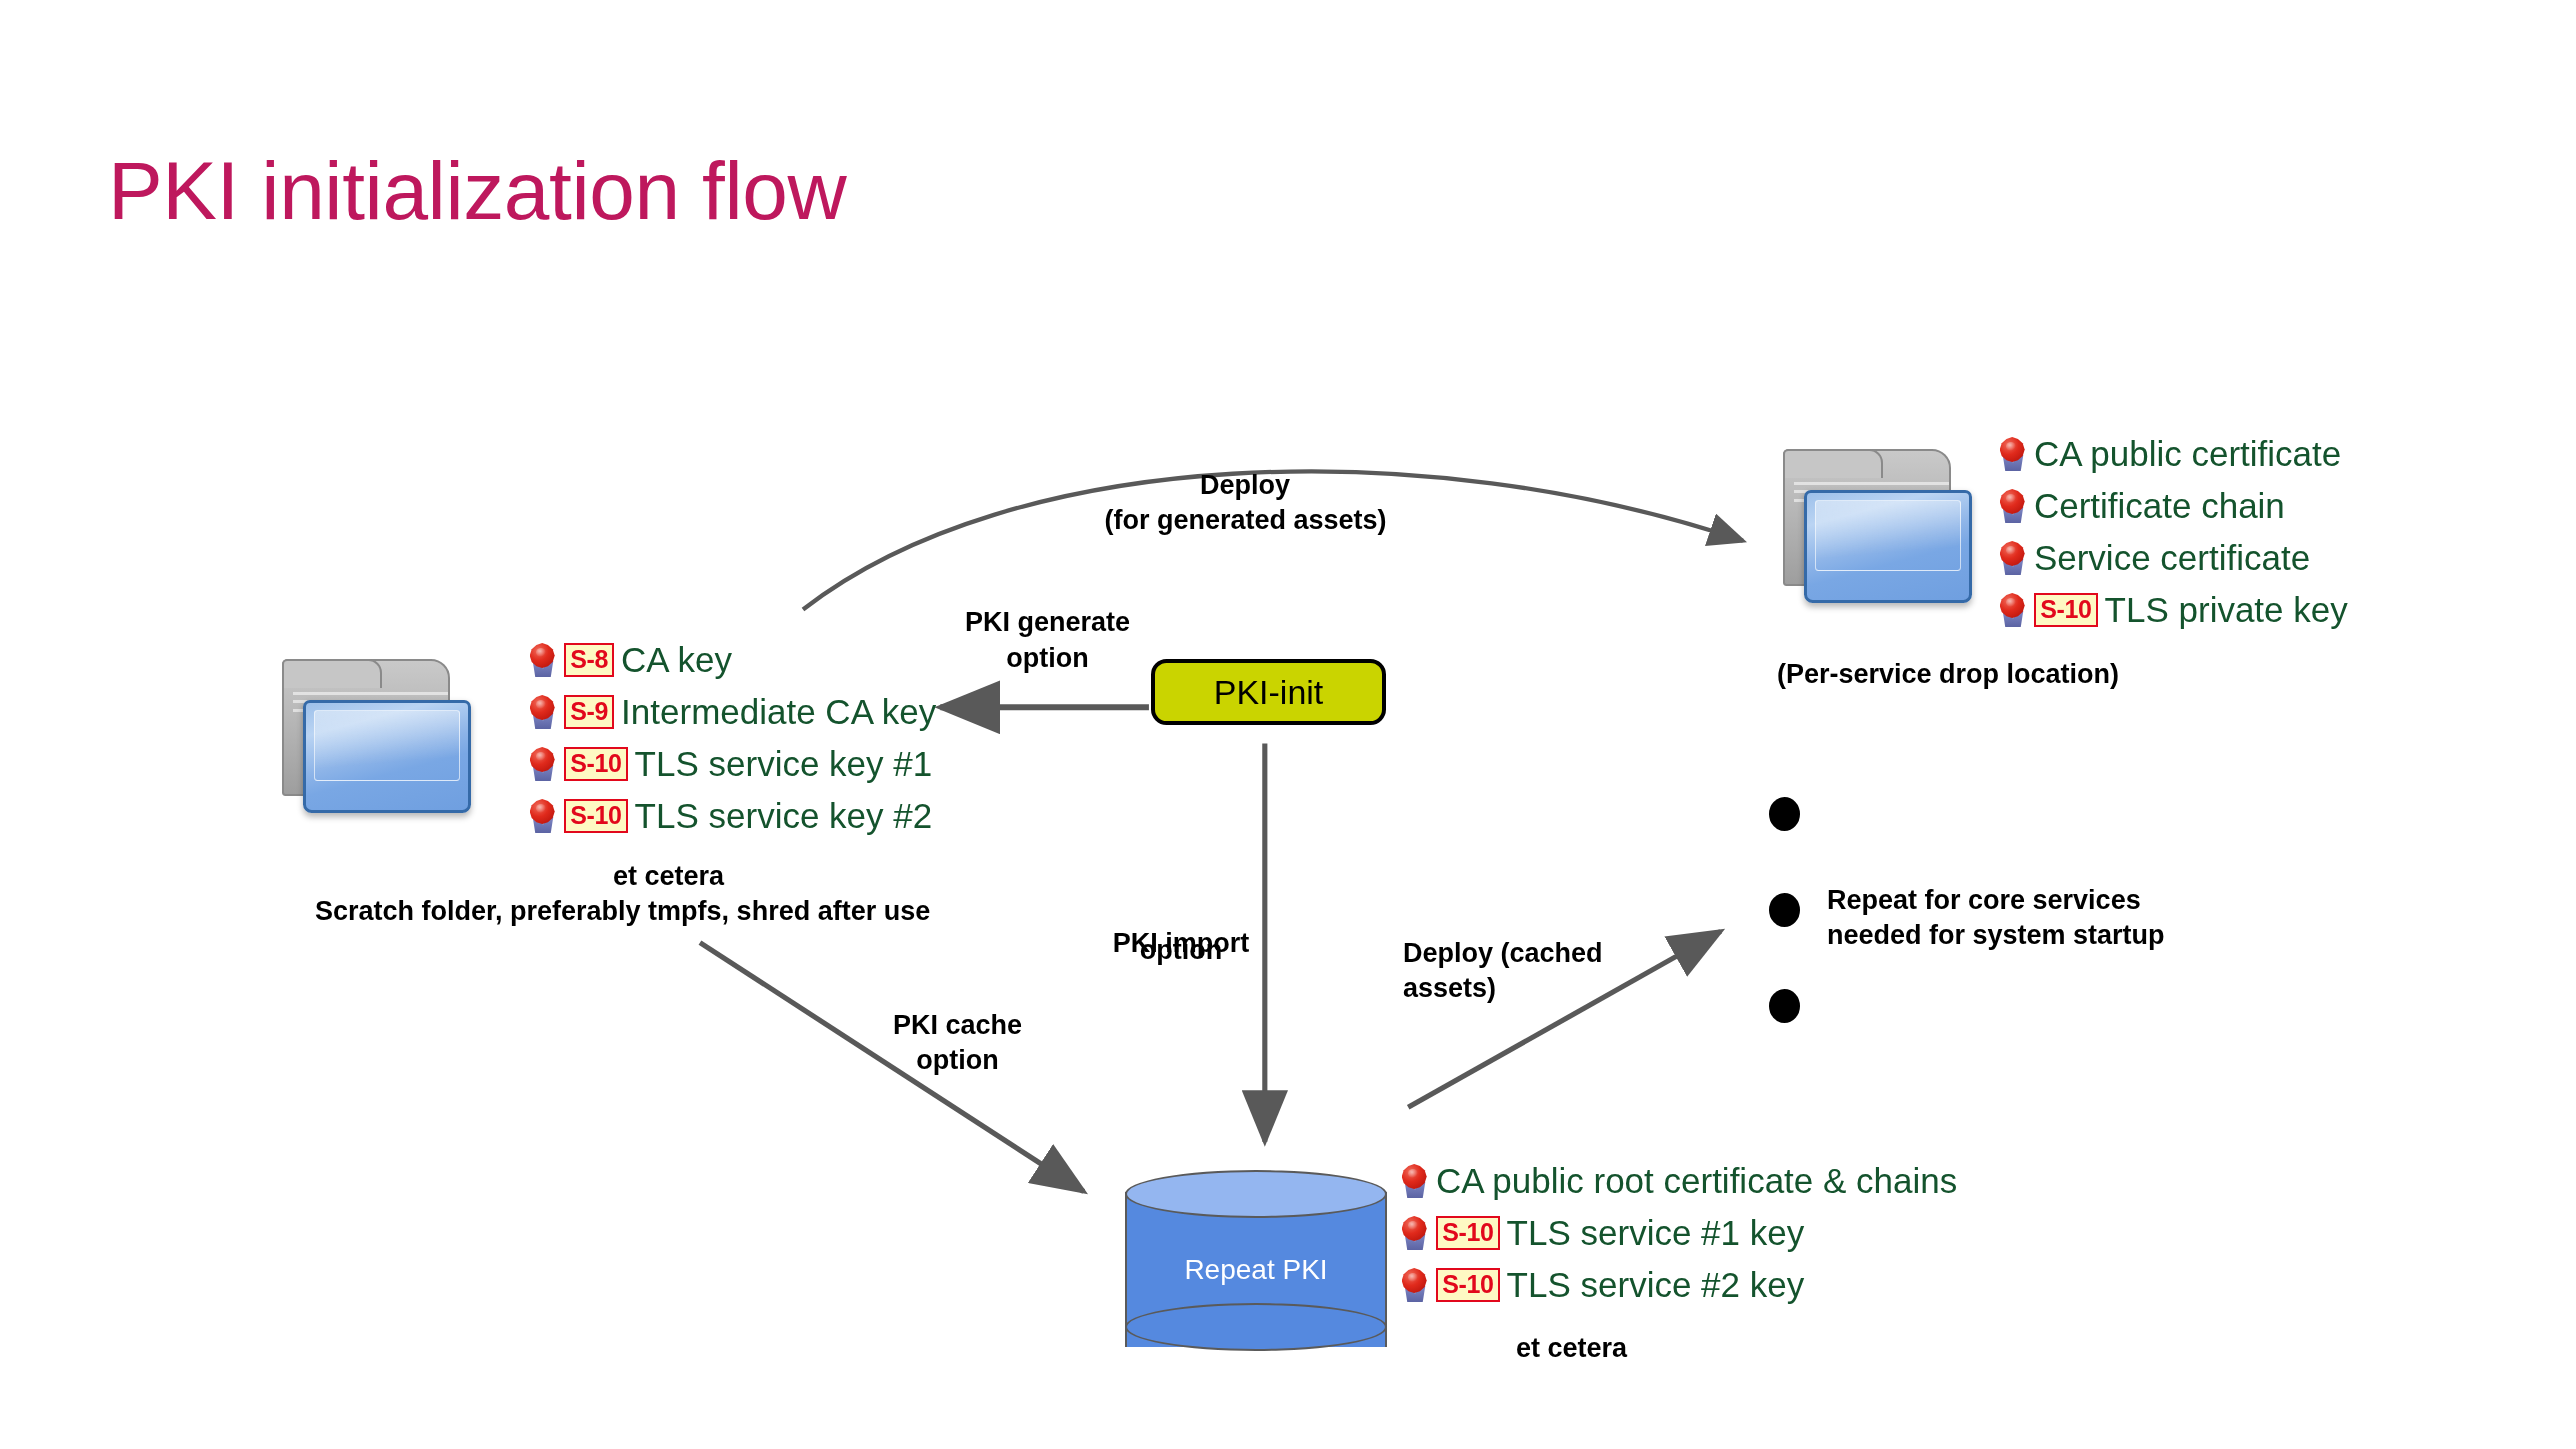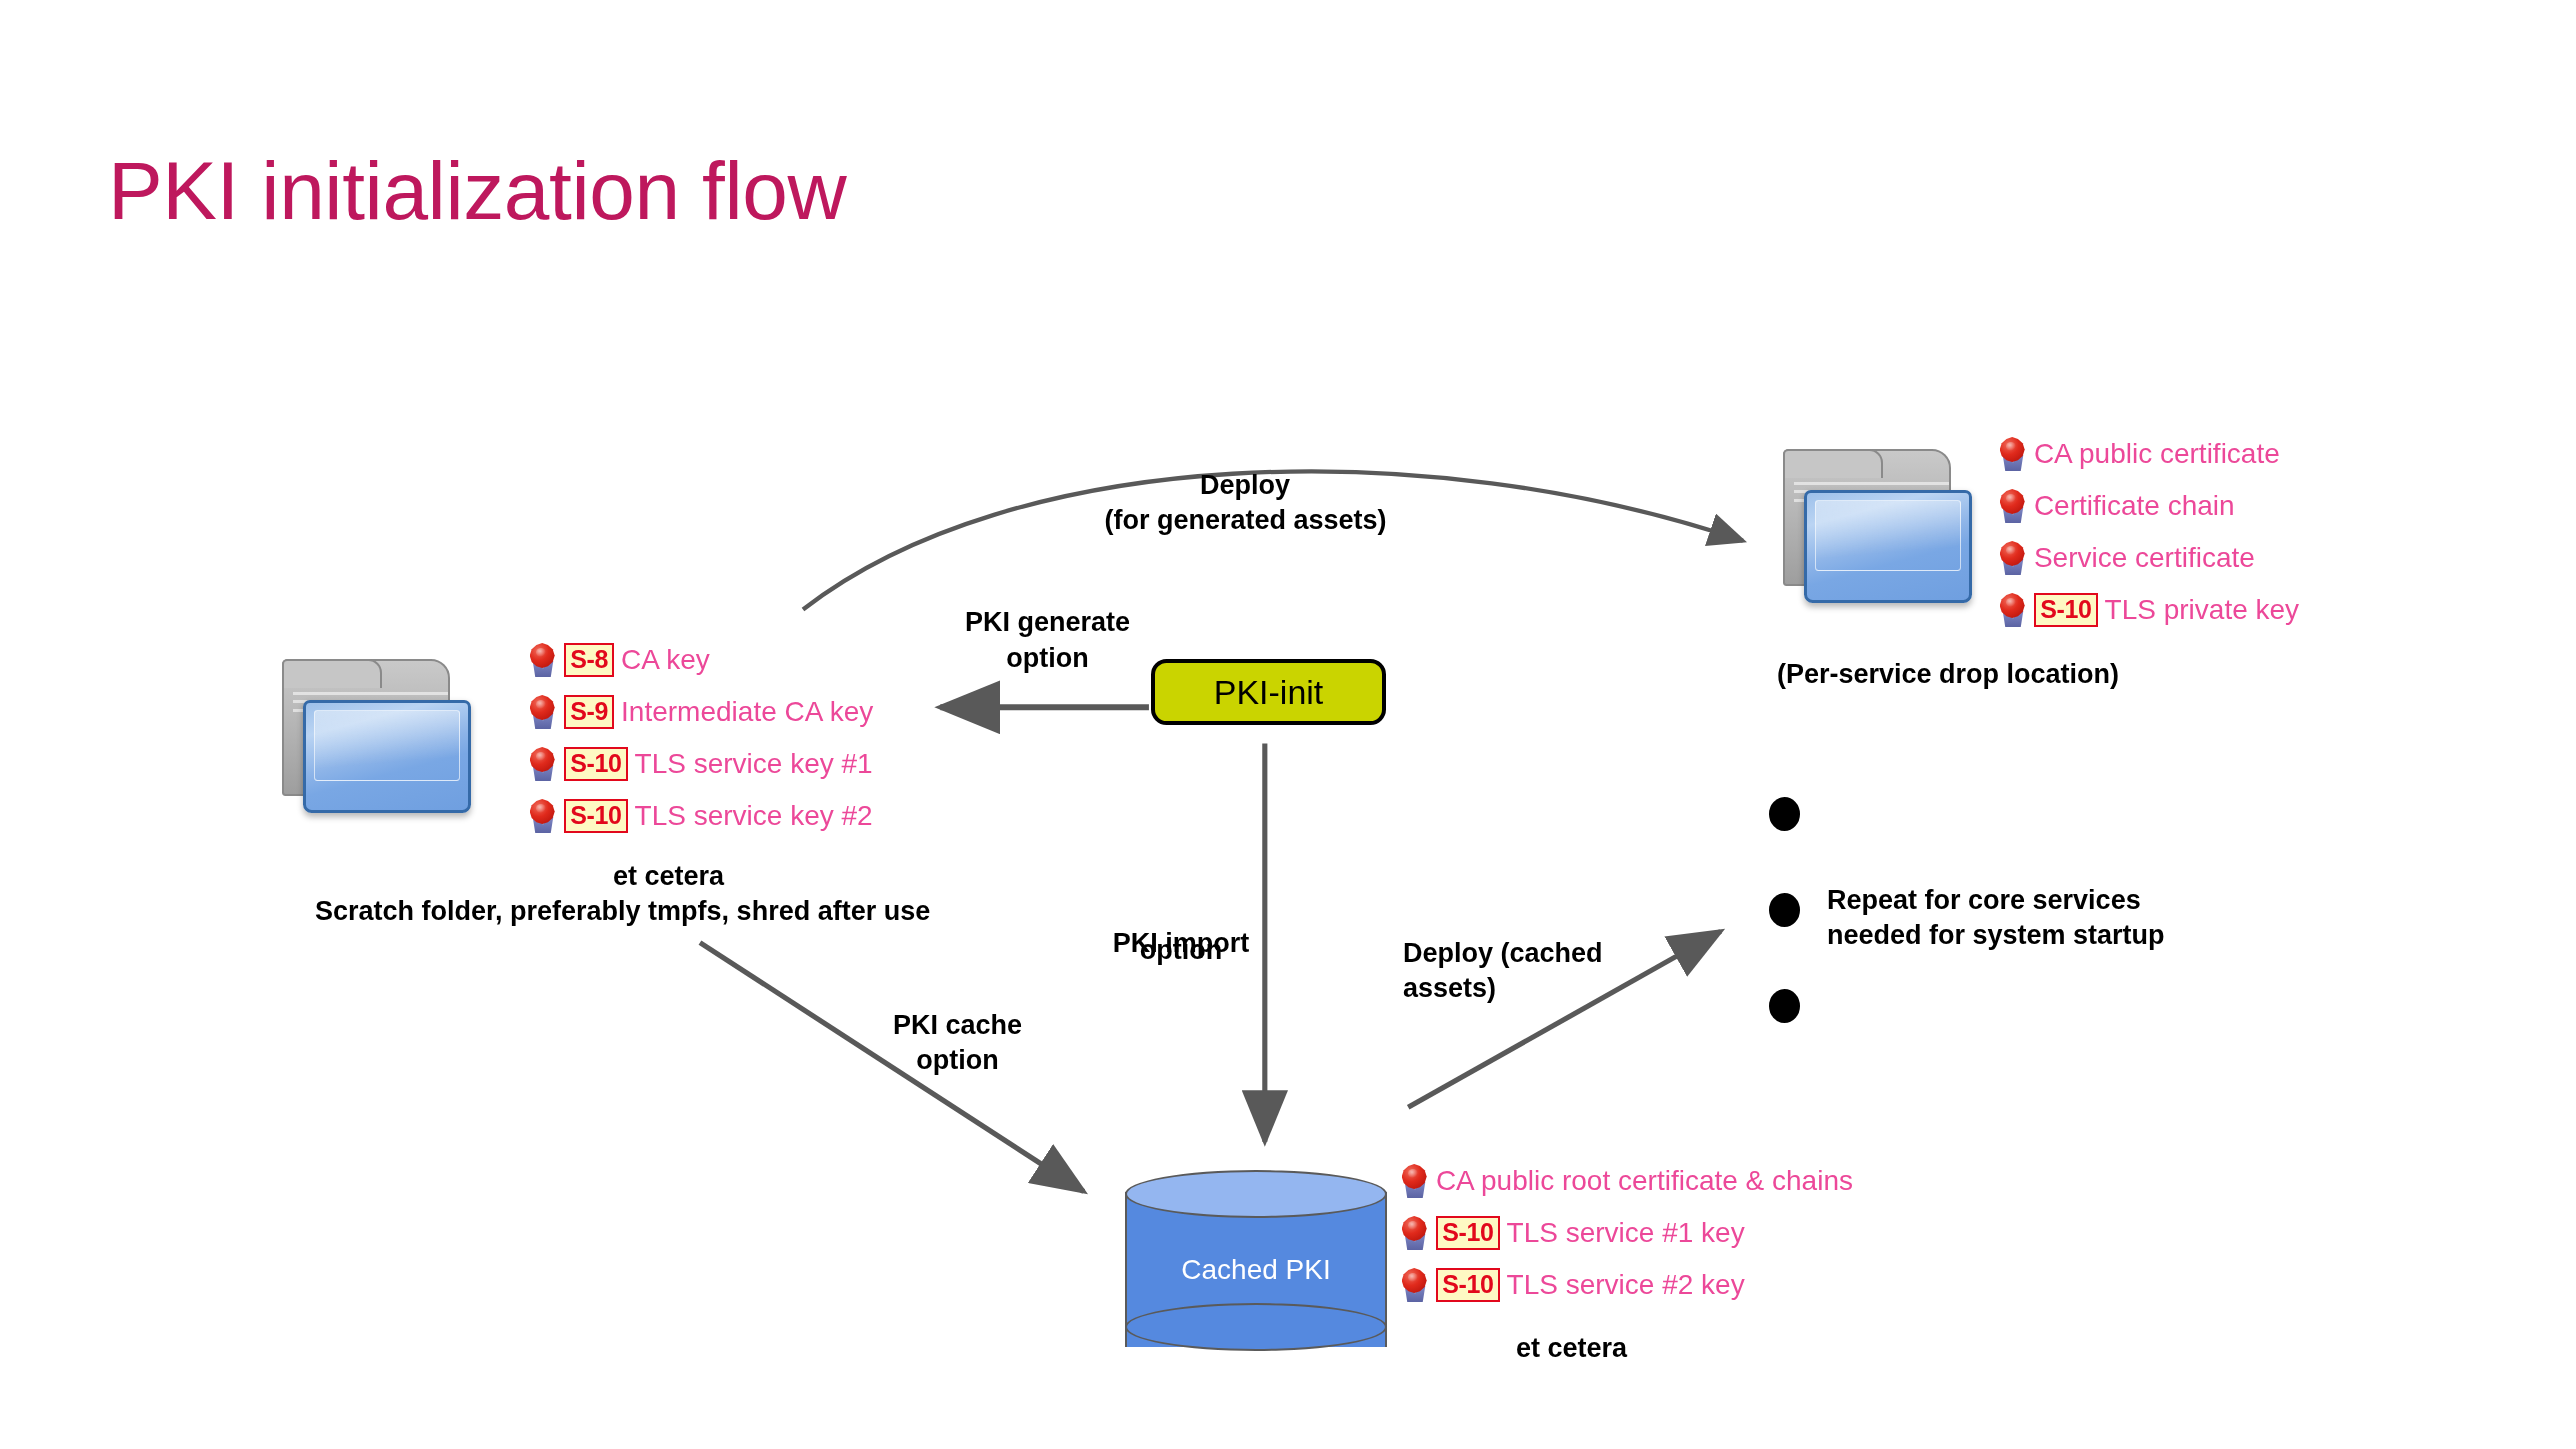--- a/index.html
+++ b/index.html
@@ -152,22 +152,22 @@
     position: absolute;
   }
   .asset-row {
     display: flex;
     align-items: center;
     gap: 6.9px;
     height: 52px;
     white-space: nowrap;
   }
   .asset-row .lbl {
-    font-size: 28px;
-    color: #ec4899;
+    font-size: 35px;
+    color: #14532d;
   }
 
   
   .pki-box {
     position: absolute;
     left: 1151px;
     top: 659px;
     width: 235px;
     height: 66px;
     background: #cad400;
@@ -373,21 +373,21 @@
   <div class="txt" style="left:1777px; top:657px;">(Per-service drop location)</div>
 
   <div class="pki-box">
     <span>PKI-init</span>
   </div>
 
   <div class="cyl">
     <div class="body"></div>
     <div class="bottom"></div>
     <div class="top"></div>
-    <div class="cap-label">Cached PKI</div>
+    <div class="cap-label">Repeat PKI</div>
   </div>
 
   <div class="asset-list" style="left:1400px; top:1155px;">
     <div class="asset-row">
       <span class="seal">
         <span class="ribbon-l"></span>
           <span class="ribbon-r"></span>
           <span class="wax"></span>
       </span>
       <span class="lbl">CA public root certificate &amp; chains</span>

